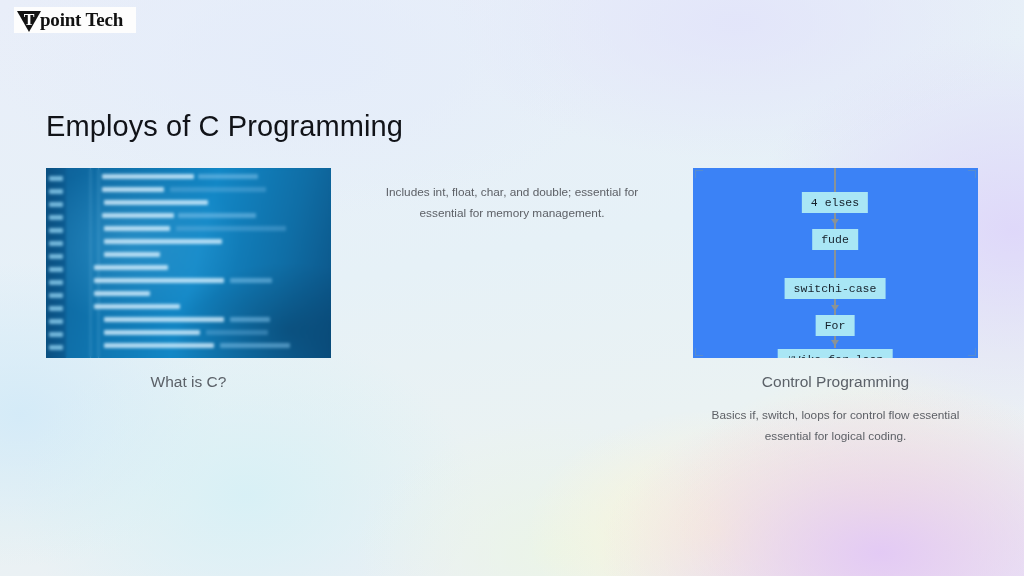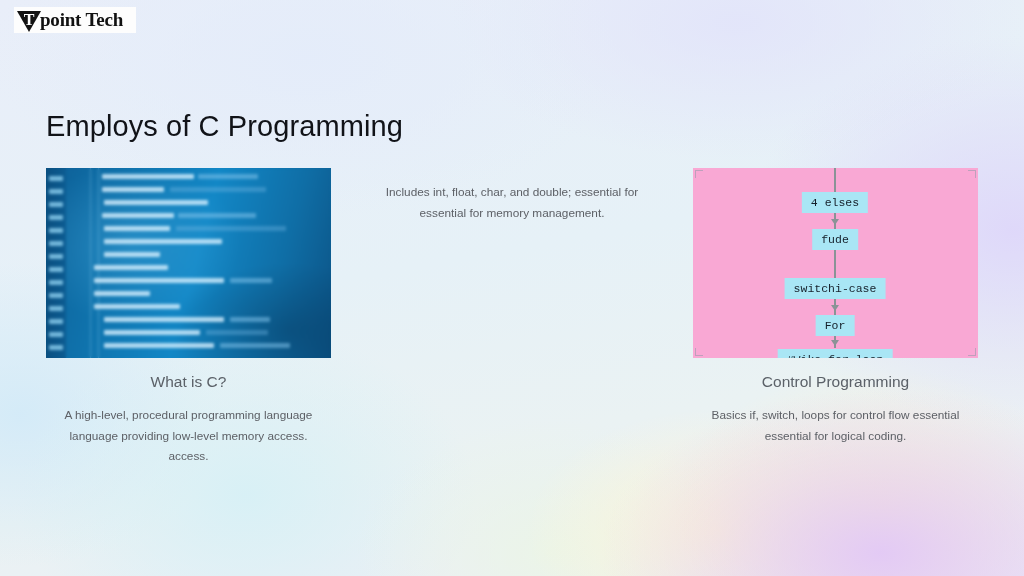--- a/index.html
+++ b/index.html
@@ -235,21 +235,21 @@
     border-radius: 50%;
     border-right-color: transparent;
     box-sizing: border-box;
     transform: rotate(-18deg);
   }
 
   
   .panel-flow {
     position: absolute;
     inset: 0;
-    background: #f9a8d4;
+    background: #3b82f6;
     overflow: hidden;
   }
   .flow-stem {
     position: absolute;
     left: 141px;
     top: 0;
     width: 2px;
     background: #8a9396;
   }
   .flow-node {
@@ -347,21 +347,20 @@
         <div class="code-line" style="left:58px; top:149px; width:120px"></div>
         <div class="code-line dim" style="left:184px; top:149px; width:40px"></div>
         <div class="code-line" style="left:58px; top:162px; width:96px"></div>
         <div class="code-line faint" style="left:160px; top:162px; width:62px"></div>
         <div class="code-line" style="left:58px; top:175px; width:110px"></div>
         <div class="code-line dim" style="left:174px; top:175px; width:70px"></div>
         <div class="code-blur"></div>
       </div>
     </div>
     <div class="card-heading">What is C?</div>
-    <div class="card-desc">A high-level, procedural programming language language providing low-level memory access. access.</div>
   </div>
 
   <div class="card">
     <div class="card-desc">Includes int, float, char, and double; essential for essential for memory management.</div>
   </div>
 
   <div class="card">
     <div class="card-media">
       <div class="panel-flow">
         <div class="flow-stem" style="top:0; height:32px"></div>

